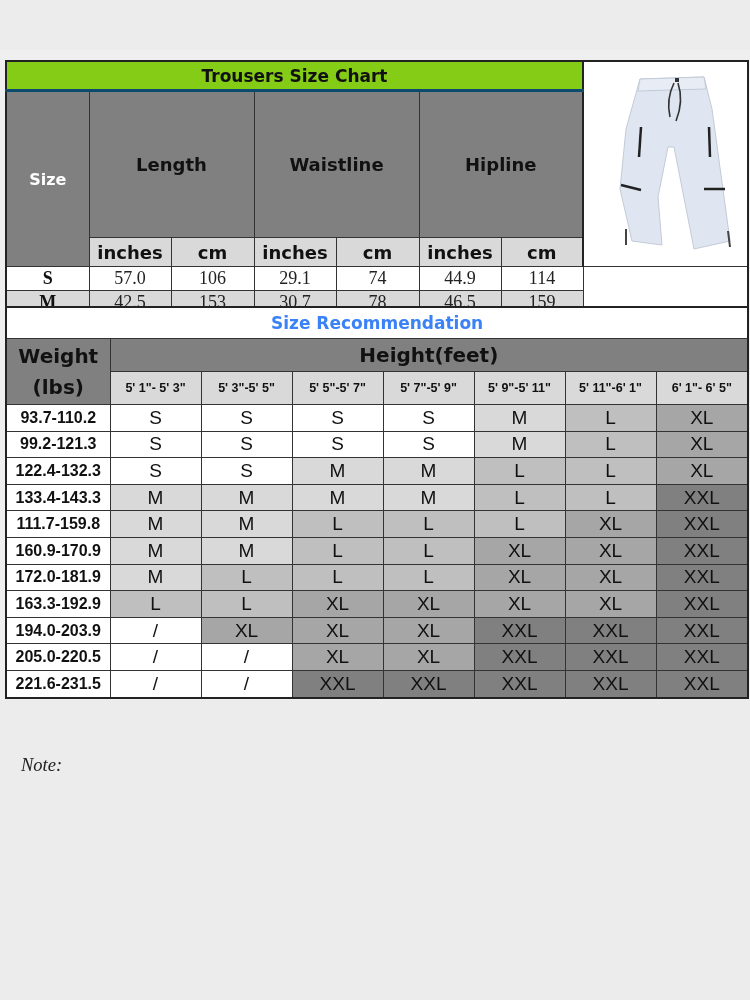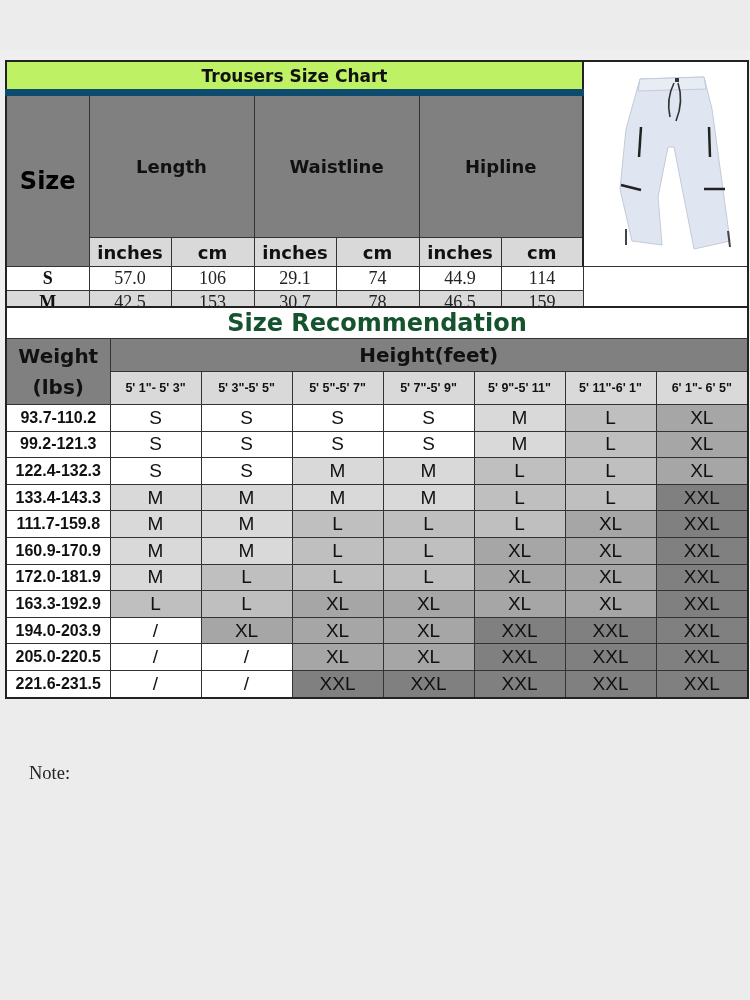--- a/index.html
+++ b/index.html
@@ -11,42 +11,42 @@
   .sheet-grid {
     position: absolute; left: 0; top: 50px; width: 750px; height: 650px;
     background: #efefef;
   }
   table { border-collapse: collapse; position: absolute; table-layout: fixed; }
   td, th { padding: 0; text-align: center; vertical-align: middle; overflow: hidden; white-space: nowrap; }
 
   
   #size-chart { left: 5px; top: 60px; width: 742px; border: 2px solid #222; background: #fff; }
   #size-chart td { border: 1px solid #333; }
-  #size-chart .title { height: 27px; font-family: "DejaVu Sans", sans-serif; font-weight: bold; font-size: 17px; color: #111; background: #bef264; border-bottom: 7px solid #0c4a6e; }
+  #size-chart .title { height: 27px; font-family: "DejaVu Sans", sans-serif; font-weight: bold; font-size: 17px; color: #111; background: #84cc16; border-bottom: 3px solid #0c4a6e; }
   #size-chart .grp { height: 28px; background: #808080; font-family: "DejaVu Sans", sans-serif; font-weight: bold; font-size: 18px; color: #111; }
   #size-chart .sub { height: 28px; background: #d9d9d9; font-family: "DejaVu Sans", sans-serif; font-weight: bold; font-size: 18px; color: #111; }
-  #size-chart .size-h { background: #808080; font-family: "DejaVu Sans", sans-serif; font-weight: bold; font-size: 24px; color: #000000; }
+  #size-chart .size-h { background: #808080; font-family: "DejaVu Sans", sans-serif; font-weight: bold; font-size: 16px; color: #ffffff; }
   #size-chart .row td { height: 23px; font-family: "Liberation Serif", serif; font-size: 18px; color: #222; }
   #size-chart .row td.size { font-weight: bold; color: #111; }
   #size-chart .row.alt td { background: #d9d9d9; }
   #size-chart .img-cell { background: #fff; border-left: 2px solid #222; }
 
   
   #rec-chart { left: 5px; top: 306px; width: 742px; border: 2px solid #222; background: #fff; }
   #rec-chart td { border: 1px solid #333; }
-  #rec-chart .title { height: 30px; font-family: "DejaVu Sans", sans-serif; font-weight: bold; font-size: 24px; color: #14532d; background: #fff; }
+  #rec-chart .title { height: 30px; font-family: "DejaVu Sans", sans-serif; font-weight: bold; font-size: 17px; color: #3b82f6; background: #fff; }
   #rec-chart .hgrp { height: 32px; background: #808080; font-family: "DejaVu Sans", sans-serif; font-weight: bold; font-size: 20px; color: #111; }
   #rec-chart .weight-h { background: #808080; font-family: "DejaVu Sans", sans-serif; font-weight: bold; font-size: 20px; color: #111; line-height: 31px; }
   #rec-chart .hsub { height: 32px; background: #d9d9d9; font-family: "Liberation Sans", sans-serif; font-weight: bold; font-size: 12.5px; color: #111; }
   #rec-chart .row td { height: 25.6px; font-family: "Liberation Sans", sans-serif; font-size: 19px; color: #111; }
   #rec-chart .row td.wt { font-weight: bold; font-size: 16px; background: #fff; }
 
   
   .notes { position: absolute; left: 17px; top: 748px; width: 720px; font-family: "Liberation Serif", serif; font-size: 18.5px; color: #222; line-height: 26px; }
-  .notes p { margin: 12px; }
+  .notes p { margin: 4px; font-style: italic; }
   .notes .note-title { margin-bottom: 27px; }
   .notes .note-item { margin-bottom: 26px; }
 
   
   .pants-wrap { width: 165px; height: 204px; display: flex; align-items: center; justify-content: center; }
 </style>
 </head>
 <body>
 
 <div class="sheet-grid"></div>

